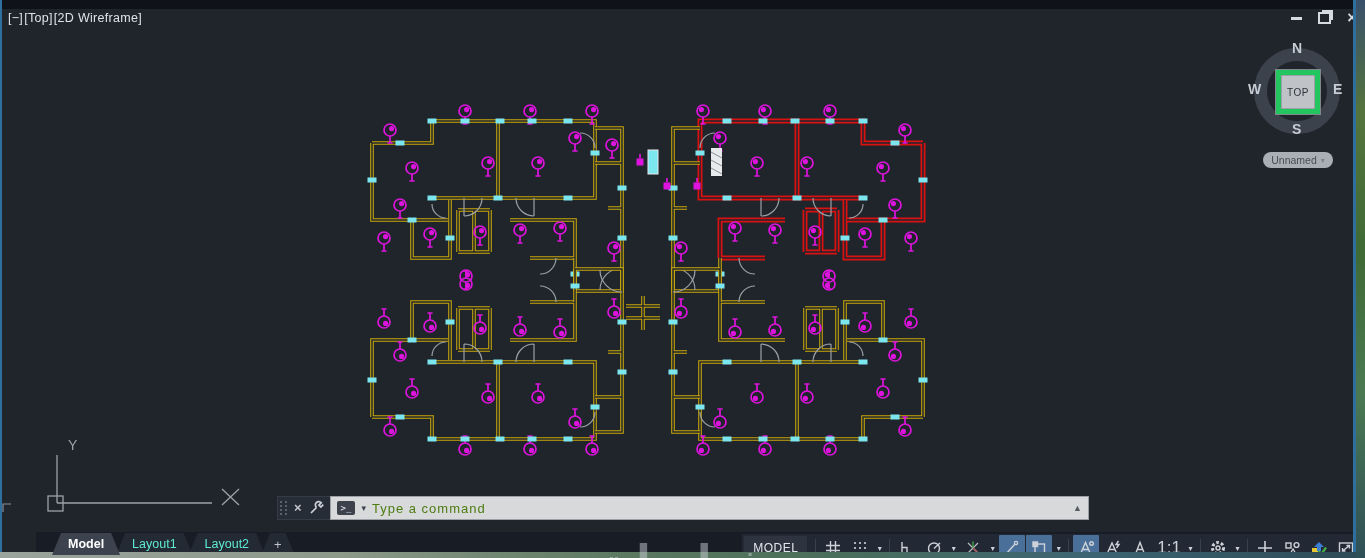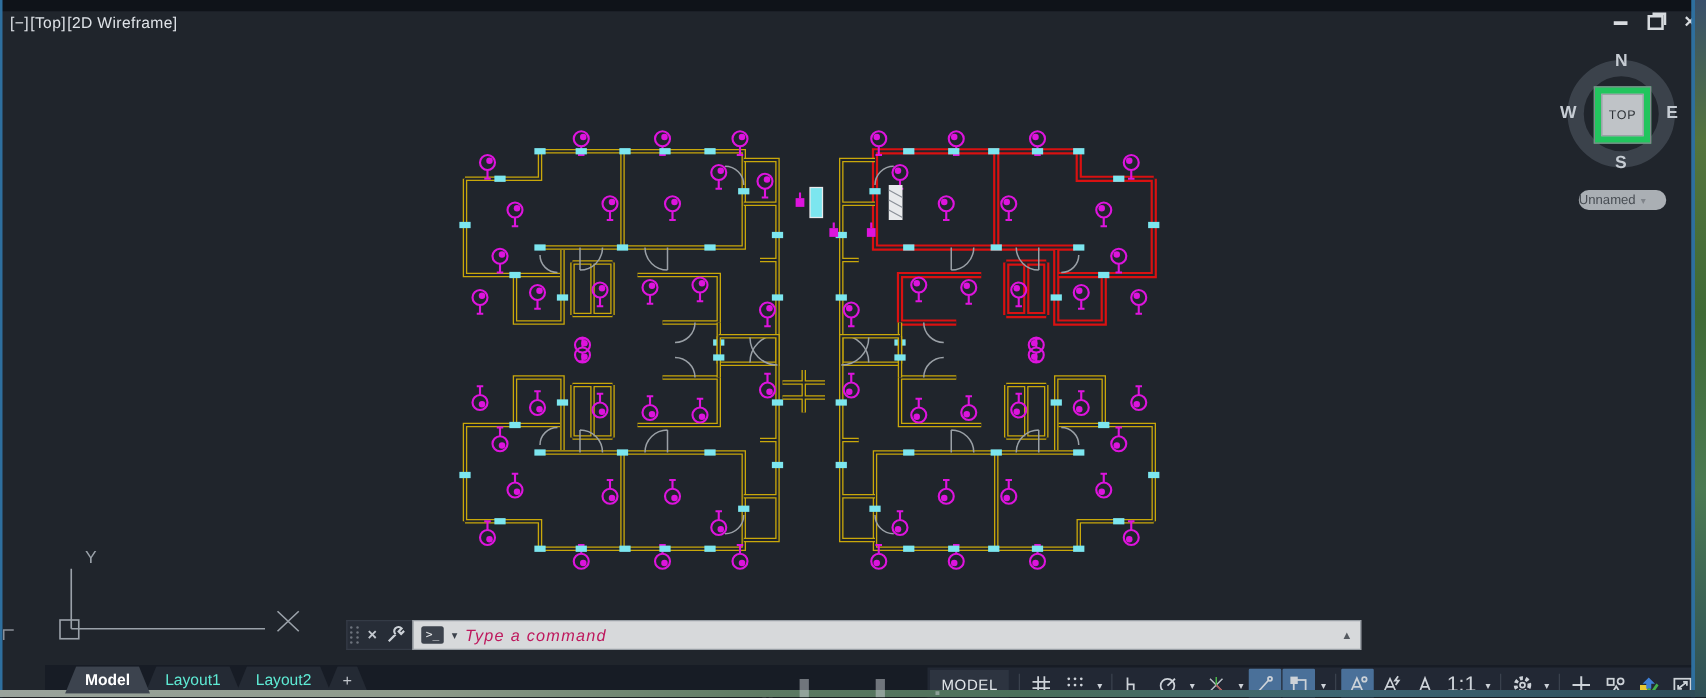--- a/index.html
+++ b/index.html
@@ -41,38 +41,38 @@
   .vc-n,.vc-s,.vc-e,.vc-w{position:absolute;color:#c6ccd3;font-size:14px;font-weight:bold;}
   .vc-n{left:44px;top:0px;}
   .vc-s{left:44px;top:81px;}
   .vc-w{left:0px;top:41px;}
   .vc-e{left:85px;top:41px;}
   .vc-face{position:absolute;left:27px;top:29px;width:44px;height:44px;background:#22c55e;border:1px solid #82878d;
      display:flex;align-items:center;justify-content:center;cursor:pointer;}
   .vc-face-inner{width:32px;height:32px;border:1px solid #9aa0a6;background:#bfc3c7;display:flex;align-items:center;justify-content:center;
      font-size:10px;color:#2e3338;letter-spacing:.5px;}
   .unnamed{position:absolute;left:1263px;top:152px;width:70px;height:16px;background:#b6bbc0;opacity:.92;border-radius:8px;
-     display:flex;align-items:center;gap:4px;font-size:10.5px;color:#4c5157;cursor:pointer;}
+     display:flex;align-items:center;justify-content:center;gap:4px;font-size:10.5px;color:#4c5157;cursor:pointer;}
   .unnamed .caret{font-size:8px;color:#888d93;}
 
   
   .ucs-y{position:absolute;left:68px;top:437px;color:#9aa1a9;font-size:14px;}
 
   
   .command-bar{position:absolute;left:277px;top:496px;width:812px;height:24px;display:flex;align-items:stretch;z-index:5;}
   .cmd-left{background:#272d37;display:flex;align-items:center;gap:6px;padding:0 6px 0 2px;border:1px solid #343b46;border-right:none;}
   .grip-dots{display:grid;grid-template-columns:3px 3px;grid-gap:2px;}
   .grip-dots i{width:2px;height:2px;background:#6d737c;border-radius:50%;}
   .cmd-x{color:#c3c8cf;font-size:13px;font-weight:bold;cursor:pointer;line-height:10px;}
   .cmd-wrench{cursor:pointer;display:flex;}
   .cmd-input{flex:1;background:#d7d9db;display:flex;align-items:center;gap:6px;padding:0 6px;border:1px solid #9aa0a6;}
   .cmd-chip{background:#3c424c;color:#e8eaec;font-size:9px;font-family:"DejaVu Sans Mono",monospace;border-radius:2px;
      padding:2px 4px;cursor:pointer;}
   .cmd-chip-caret{color:#3c424c;font-size:9px;cursor:pointer;}
-  .cmd-text{flex:1;font-size:13px;font-style:italic;color:#be185d;letter-spacing:1px;}
+  .cmd-text{flex:1;font-size:13px;color:#4d7c0f;letter-spacing:1px;}
   .cmd-up{color:#555a61;font-size:9px;cursor:pointer;}
 
   
   .bottom-bar{position:absolute;left:0;top:532px;width:1356px;height:32px;background:#171c25;margin-left:36px;}
   .tabs{position:absolute;left:16px;top:1px;display:flex;align-items:flex-end;height:22px;}
   .tab{height:22px;display:flex;align-items:center;padding:0 16px;font-size:12.5px;color:#5eead4;cursor:pointer;
        background:#242a34;clip-path:polygon(9px 0,calc(100% - 9px) 0,100% 100%,0 100%);margin-right:-4px;}
   .tab.active{background:#3c434e;color:#ffffff;font-weight:bold;z-index:2;}
   .tab-add{height:22px;display:flex;align-items:center;padding:0 13px;font-size:13px;color:#c0c5cb;cursor:pointer;
        background:#242a34;clip-path:polygon(9px 0,calc(100% - 9px) 0,100% 100%,0 100%);}

